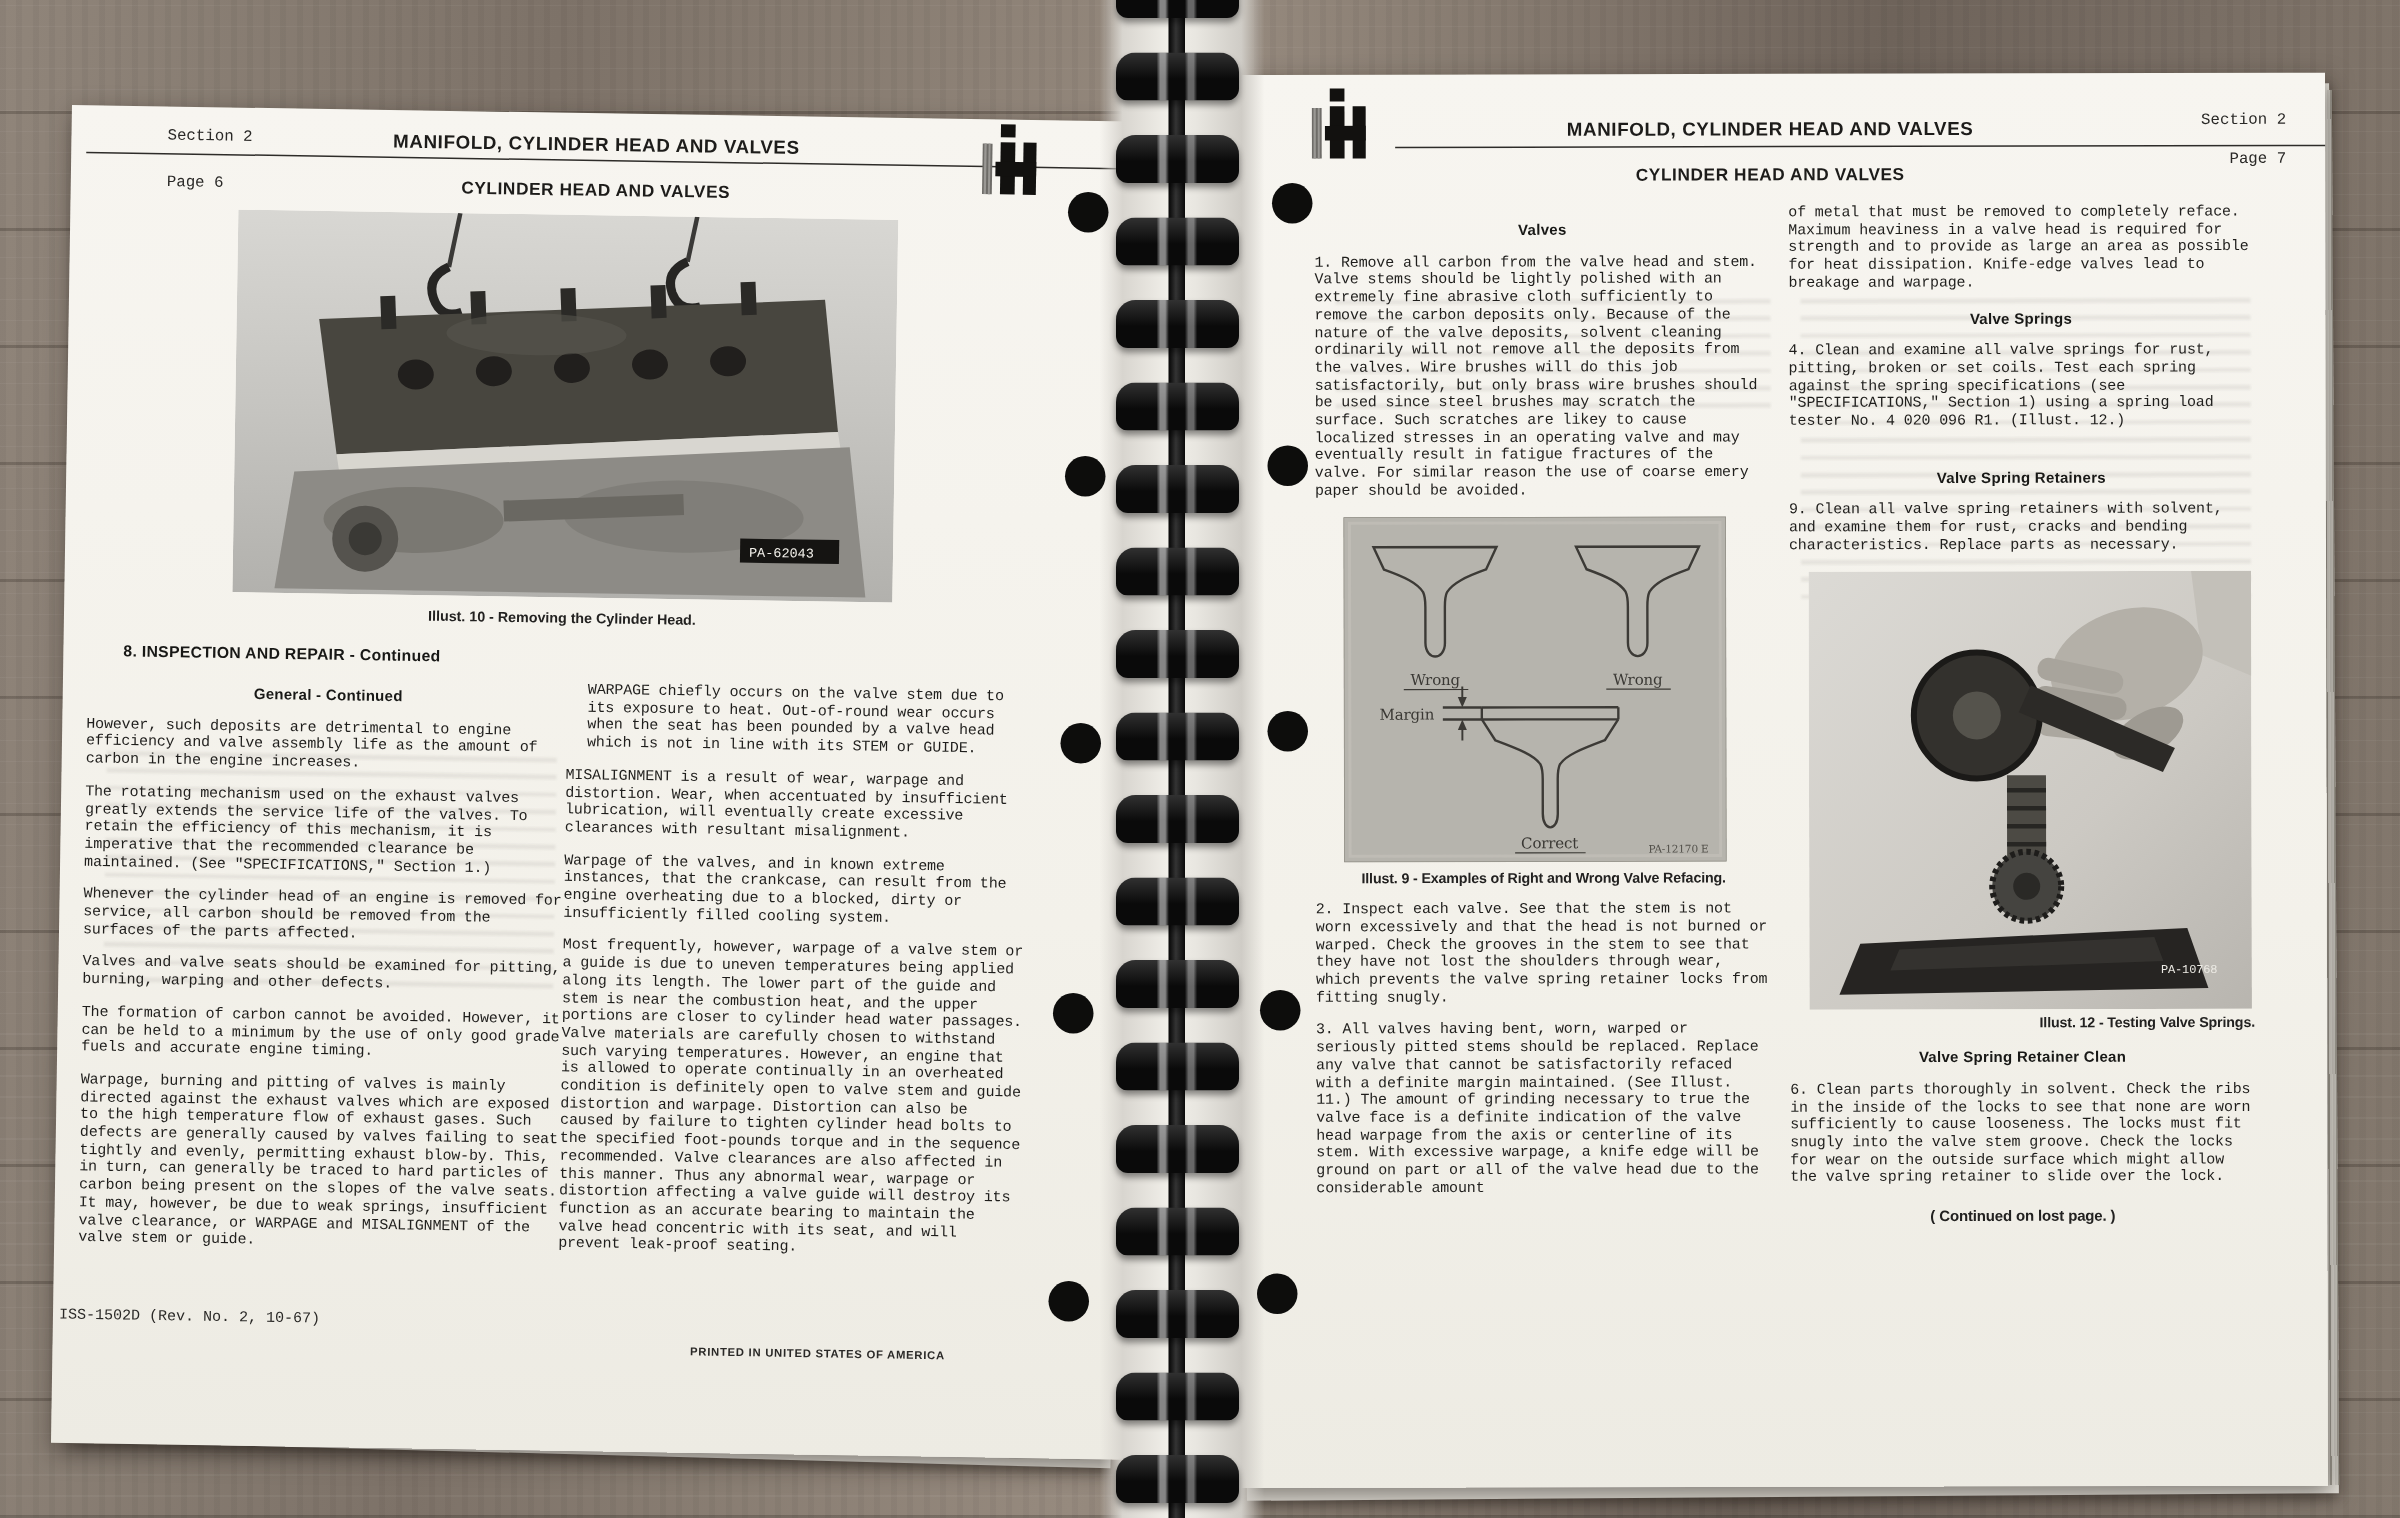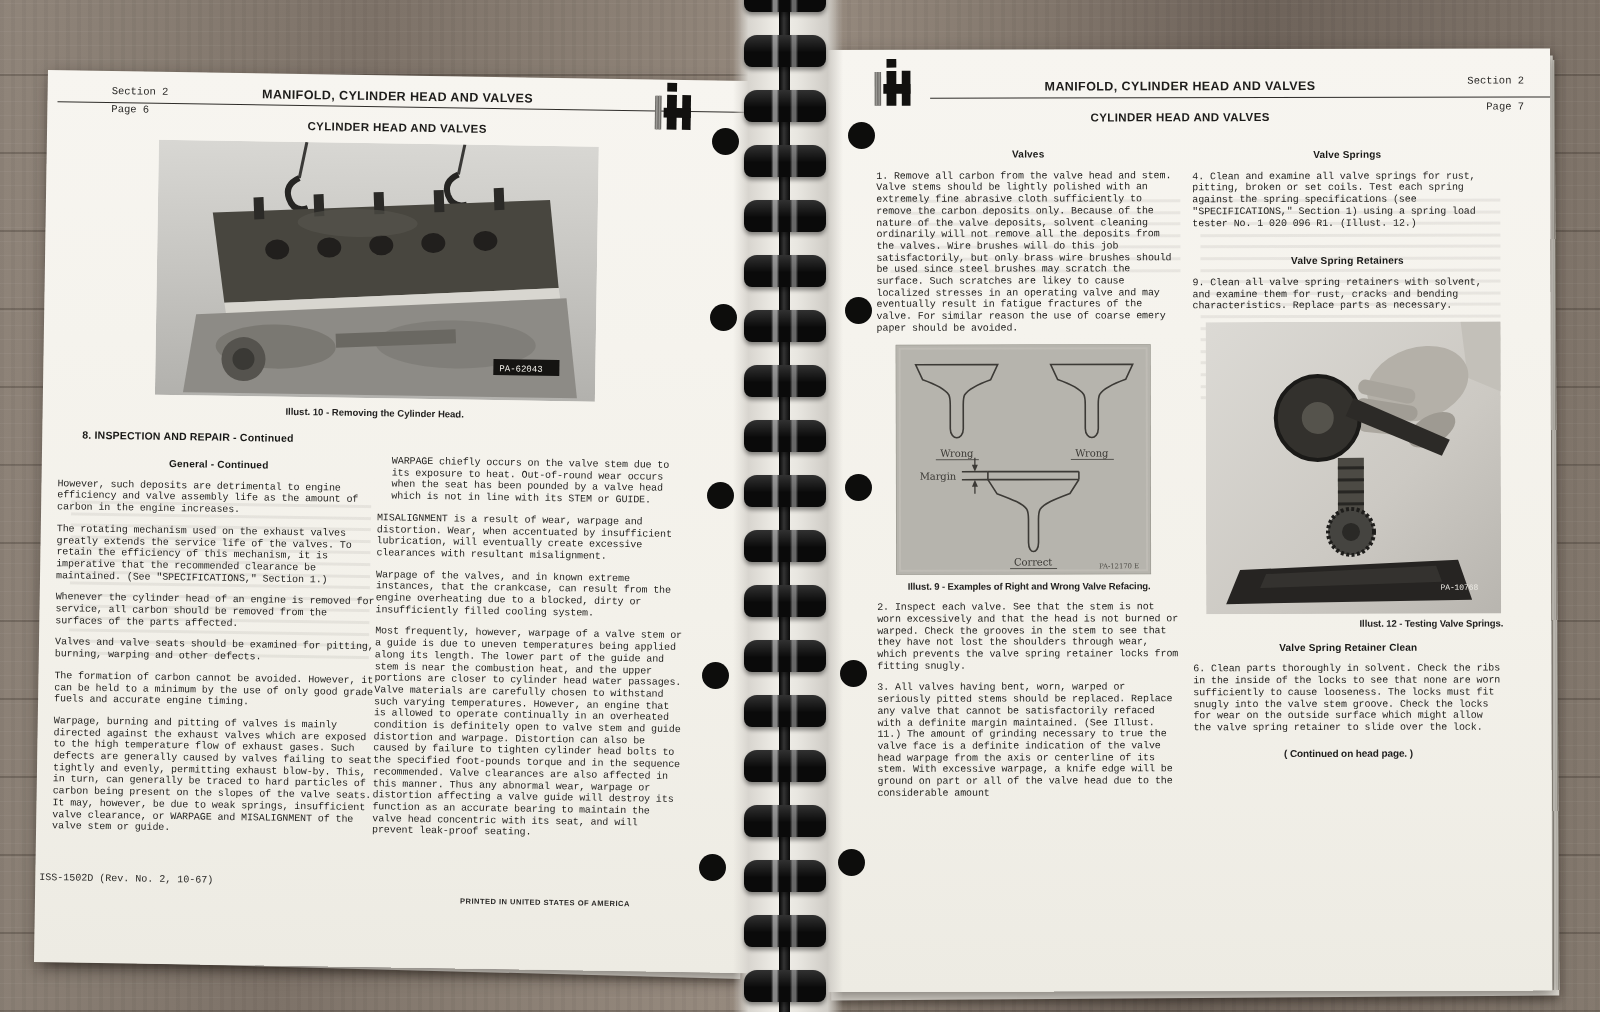--- a/index.html
+++ b/index.html
@@ -49,21 +49,21 @@
 
   <div class="sheet" style="left:60px;top:84px;width:692px;height:886px;transform:rotate(1.5deg);z-index:1;"></div>
   <div class="sheet" style="left:828px;top:58px;width:728px;height:940px;transform:rotate(-.4deg);z-index:1;"></div>
   <div class="edge-strip" style="left:1544px;top:60px;width:13px;height:930px;z-index:1;background:repeating-linear-gradient(90deg,#d4d1c9 0 2px,#a6a298 2px 3px,#e6e3db 3px 5px);transform:rotate(-.3deg);"></div>
   <div class="edge-strip" style="left:70px;top:952px;width:650px;height:15px;z-index:1;background:repeating-linear-gradient(0deg,#d4d1c9 0 2px,#a6a298 2px 3px,#e2dfd7 3px 5px);transform:rotate(1.1deg);"></div>
 
   <div class="page page-left">
 
     <div class="abs ph-meta" style="left:64px;top:14px;">Section 2</div>
     <div class="rule" style="left:10px;top:31px;width:698px;"></div>
-    <div class="abs ph-meta" style="left:64px;top:32px;">Page 6</div>
+    <div class="abs ph-meta" style="left:64px;top:45px;">Page 6</div>
     <div class="abs ph-title" style="left:140px;top:14px;width:420px;text-align:center;">MANIFOLD, CYLINDER HEAD AND VALVES</div>
     <div class="abs ph-sub" style="left:140px;top:46px;width:420px;text-align:center;">CYLINDER HEAD AND VALVES</div>
 
     <svg class="ihlogo" style="left:606px;top:2px;" width="40" height="50" viewBox="0 0 36 46">
       <rect x="1" y="13" width="6" height="31" fill="#6e6c68"></rect>
       <rect x="2" y="13" width="1.4" height="31" fill="#9a9894"></rect>
       <rect x="4.6" y="13" width="1.2" height="31" fill="#9a9894"></rect>
       <rect x="12" y="1" width="9" height="8" fill="#12110f"></rect>
       <rect x="12" y="12" width="9" height="32" fill="#12110f"></rect>
       <rect x="26" y="12" width="8" height="32" fill="#12110f"></rect>
@@ -185,22 +185,23 @@
         <line x1="114" y1="224" x2="161" y2="224" stroke="#3a3834" stroke-width=".8"></line>
         <text x="243" y="224" font-family="DejaVu Serif,serif" font-size="7" fill="#53514b" text-anchor="end">PA-12170 E</text>
       </svg>
       <div class="caption" style="margin:2px 0 10px 0;">Illust. 9 - Examples of Right and Wrong Valve Refacing.</div>
 
       <p>2.  Inspect each valve.  See that the stem is not worn excessively and that the head is not burned or warped.  Check the grooves in the stem to see that they have not lost the shoulders through wear, which prevents the valve spring retainer locks from fitting snugly.</p>
       <p>3.  All valves having bent, worn, warped or seriously pitted stems should be replaced.  Replace any valve that cannot be satisfactorily refaced with a definite margin maintained. (See Illust. 11.) The amount of grinding necessary to true the valve face is a definite indication of the valve head warpage from the axis or centerline of its stem.  With excessive warpage, a knife edge will be ground on part or all of the valve head due to the considerable amount</p>
     </div>
 
     <div class="col" style="left:372px;top:88px;width:310px;">
+      <p>of metal that must be removed to completely reface.  Maximum heaviness in a valve head is required for strength and to provide as large an area as possible for heat dissipation.  Knife-edge valves lead to breakage and warpage.</p>
       <div class="chead" style="margin-top:12px;">Valve Springs</div>
-      <p>4.  Clean and examine all valve springs for rust, pitting, broken or set coils.  Test each spring against the spring specifications (see "SPECIFICATIONS," Section 1) using a spring load tester No. 1 020 096 R1.  (Illust. 12.)</p>
+      <p>4.  Clean and examine all valve springs for rust, pitting, broken or set coils.  Test each spring against the spring specifications (see "SPECIFICATIONS," Section 1) using a spring load tester No. 4 020 096 R1.  (Illust. 12.)</p>
       <div class="chead" style="margin-top:26px;">Valve Spring Retainers</div>
       <p>9.  Clean all valve spring retainers with solvent, and examine them for rust, cracks and bending characteristics.  Replace parts as necessary.</p>
 
       <svg style="display:block;margin:4px 0 4px 13px;" width="295" height="292" viewBox="0 0 295 292">
         <defs>
           <linearGradient id="pbg2" x1="0" y1="0" x2="1" y2="1">
             <stop offset="0" stop-color="#dcdad5"></stop>
               <stop offset=".6" stop-color="#ccc9c3"></stop>
               <stop offset="1" stop-color="#b8b5af"></stop>
           </linearGradient>
@@ -228,21 +229,21 @@
           <circle cx="145" cy="210" r="9" fill="#2a2926"></circle>
           <polygon points="34,248 252,238 266,278 20,282" fill="#262422"></polygon>
           <polygon points="60,252 230,244 236,260 54,266" fill="#3b3935" opacity=".7"></polygon>
         </g>
         <text x="272" y="268" font-family="Liberation Mono,monospace" font-size="8" fill="#eceae4" text-anchor="end">PA-10768</text>
       </svg>
       <div class="caption" style="margin:4px 0 12px 0;text-align:right;">Illust. 12 - Testing Valve Springs.</div>
 
       <div class="chead">Valve Spring Retainer Clean</div>
       <p>6.  Clean parts thoroughly in solvent.  Check the ribs in the inside of the locks to see that none are worn sufficiently to cause looseness. The locks must fit snugly into the valve stem groove.  Check the locks for wear on the outside surface which might allow the valve spring retainer to slide over the lock.</p>
-      <div class="caption" style="margin-top:14px;font-size:10px;">( Continued on head page. )</div>
+      <div class="caption" style="margin-top:14px;font-size:10px;">( Continued on lost page. )</div>
     </div>
   </div>
 
   <div class="spine-paper"></div>
 
   <div class="hole" style="left:712px;top:128px;"></div>
   <div class="hole" style="left:710px;top:304px;"></div>
   <div class="hole" style="left:707px;top:482px;"></div>
   <div class="hole" style="left:702px;top:662px;"></div>
   <div class="hole" style="left:699px;top:854px;"></div>

